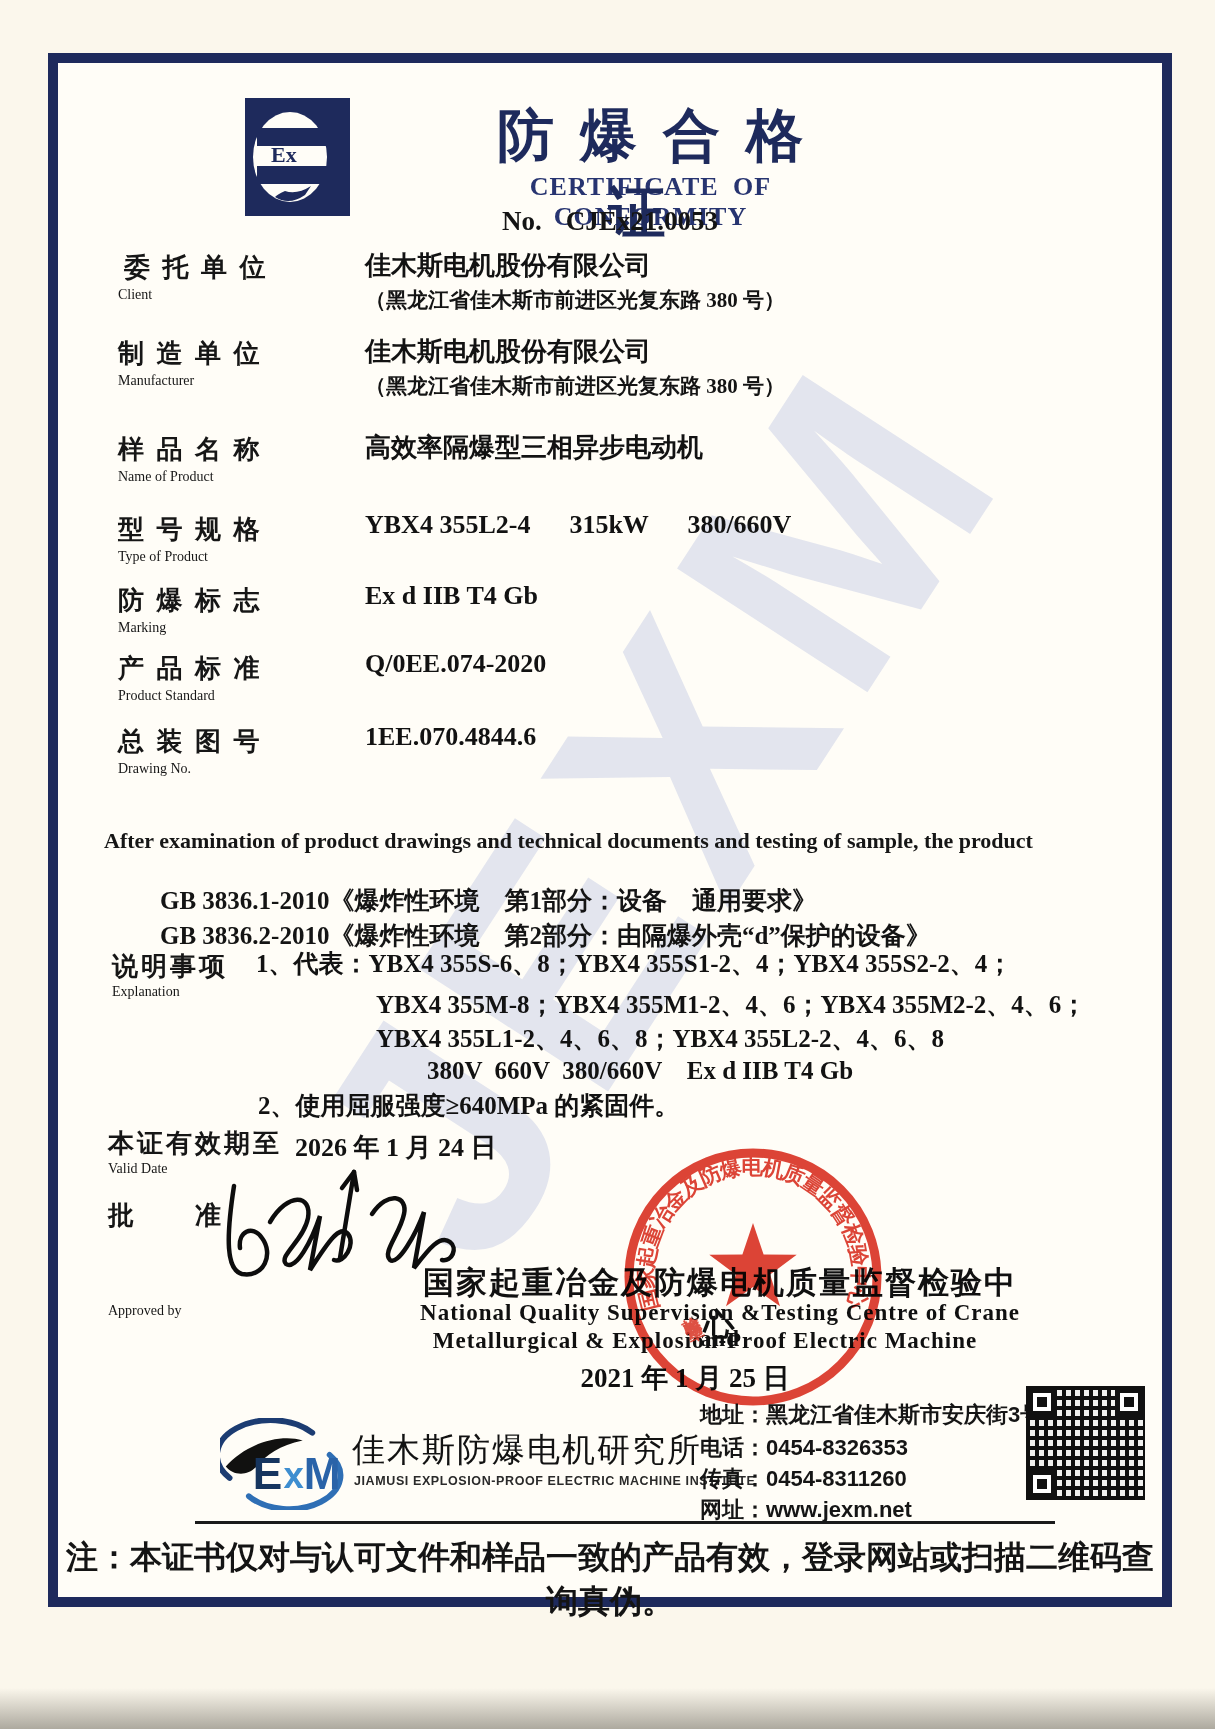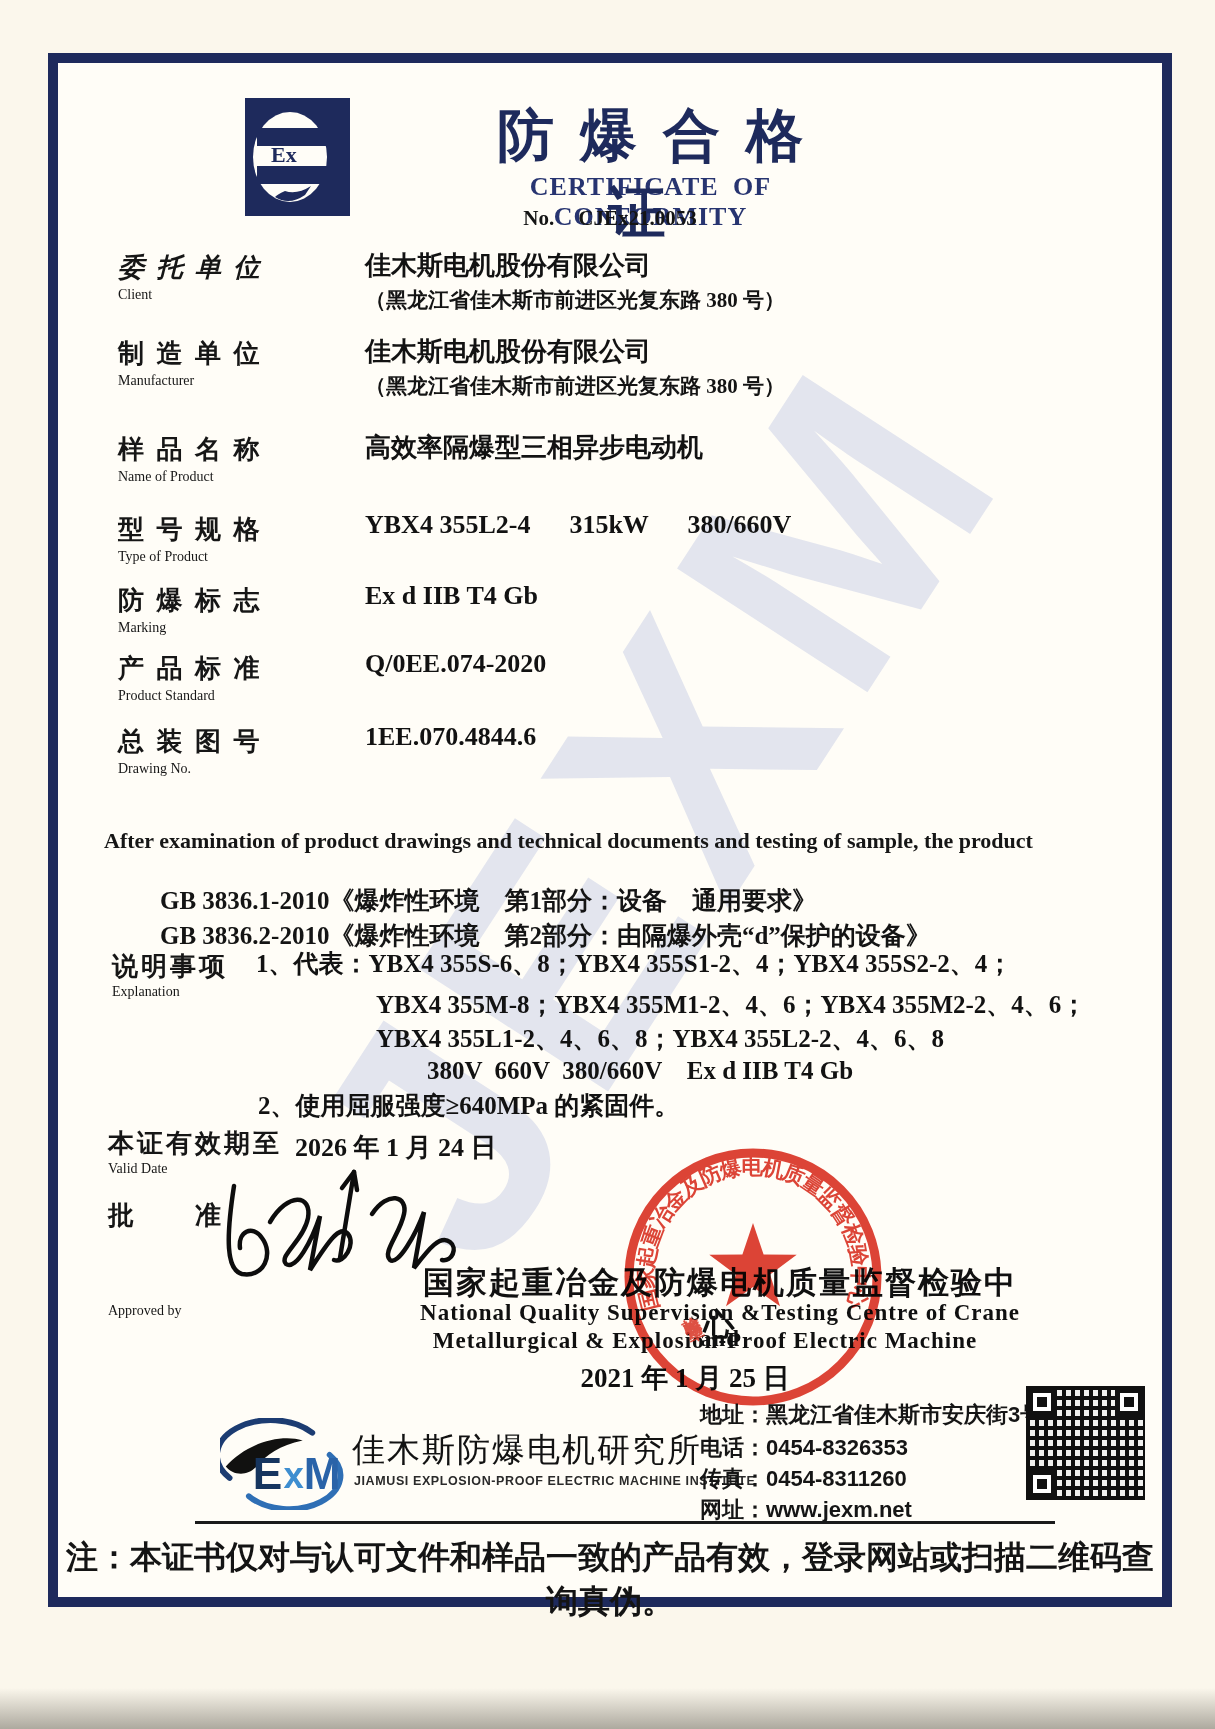--- a/index.html
+++ b/index.html
@@ -24,21 +24,21 @@
   .title-zh {
     left:440px; top:98px; width:420px; text-align:center;
     font-size:57px; font-weight:bold; color:#1e2a5c; letter-spacing:26px; text-indent:26px;
   }
   .title-en {
     left:428px; top:172px; width:445px; text-align:center;
     font-size:26px; font-weight:bold; color:#273470; letter-spacing:1px; word-spacing:7px;
   }
   .no-line {
     left:460px; top:206px; width:300px; display:flex; justify-content:center; gap:24px;
-    font-size:21px; font-weight:bold; color:#141414;
+    font-size:27px; font-weight:bold; color:#141414;
   }
   .zh-label { font-size:26px; font-weight:600; color:#161616; letter-spacing:3px; white-space:pre; }
   .en-label { font-size:14px; color:#161616; }
   .value    { font-size:26px; font-weight:bold; color:#121212; white-space:pre; }
   .note-small { font-size:21px; font-weight:600; color:#141414; white-space:pre; }
   .stmt-zh { font-size:25px; font-weight:600; color:#141414; letter-spacing:1px; }
   .stmt-en { font-size:22px; font-weight:600; color:#161616; }
   .gb-line { font-size:25px; font-weight:600; color:#141414;text-align:right; }
   .expl-line { font-size:25px; font-weight:600; color:#121212; white-space:pre; }
   .org-zh { font-size:31px; font-weight:bold; color:#101010; letter-spacing:2px; text-align:center; }
@@ -89,21 +89,21 @@
     </svg>
 
     <div class="abs title-en">CERTIFICATE OF CONFORMITY</div>
     <div class="abs title-zh">防爆合格证</div>
     <div class="abs no-line">
       <span>No.</span>
       <span>CJEx21.0053</span>
     </div>
 
     <div>
-      <div class="abs zh-label" style="left:118px; top:250px;font-style:italic;">委 托 单 位</div>
+      <div class="abs zh-label" style="left:124px; top:250px;">委 托 单 位</div>
       <div class="abs en-label" style="left:118px; top:287px;">Client</div>
       <div class="abs value" style="left:365px; top:248px;">佳木斯电机股份有限公司</div>
       <div class="abs note-small" style="left:365px; top:286px;">（黑龙江省佳木斯市前进区光复东路 380 号）</div>
     </div>
 
     <div>
       <div class="abs zh-label" style="left:118px; top:336px;">制 造 单 位</div>
       <div class="abs en-label" style="left:118px; top:373px;">Manufacturer</div>
       <div class="abs value" style="left:365px; top:334px;">佳木斯电机股份有限公司</div>
       <div class="abs note-small" style="left:365px; top:372px;">（黑龙江省佳木斯市前进区光复东路 380 号）</div>

